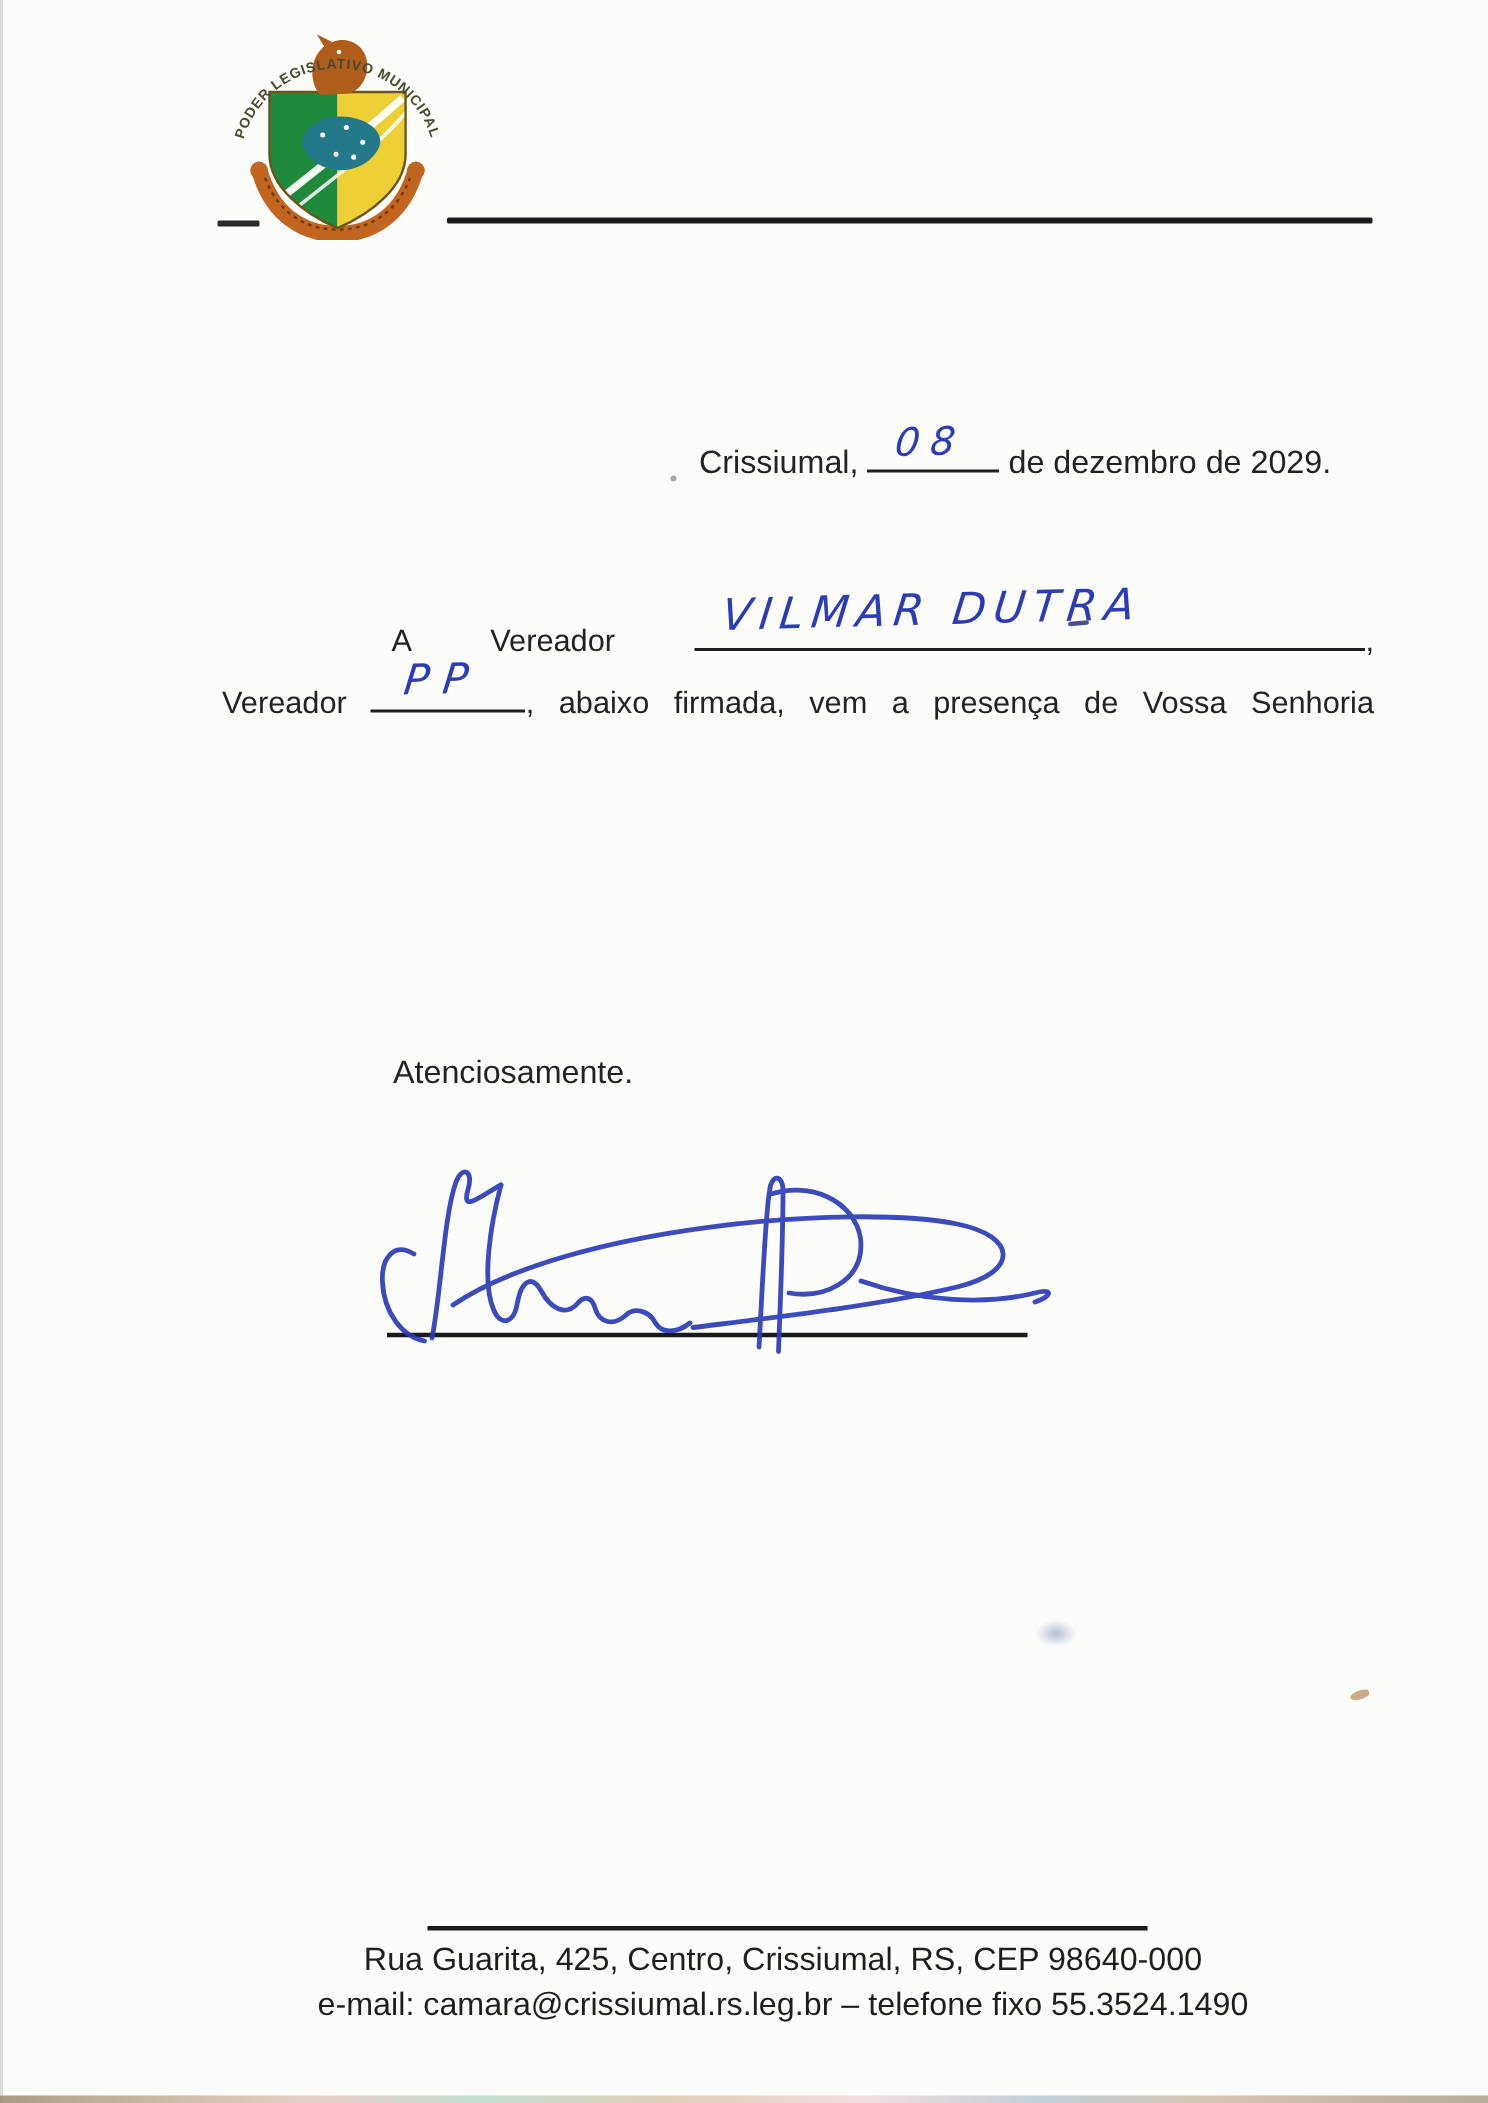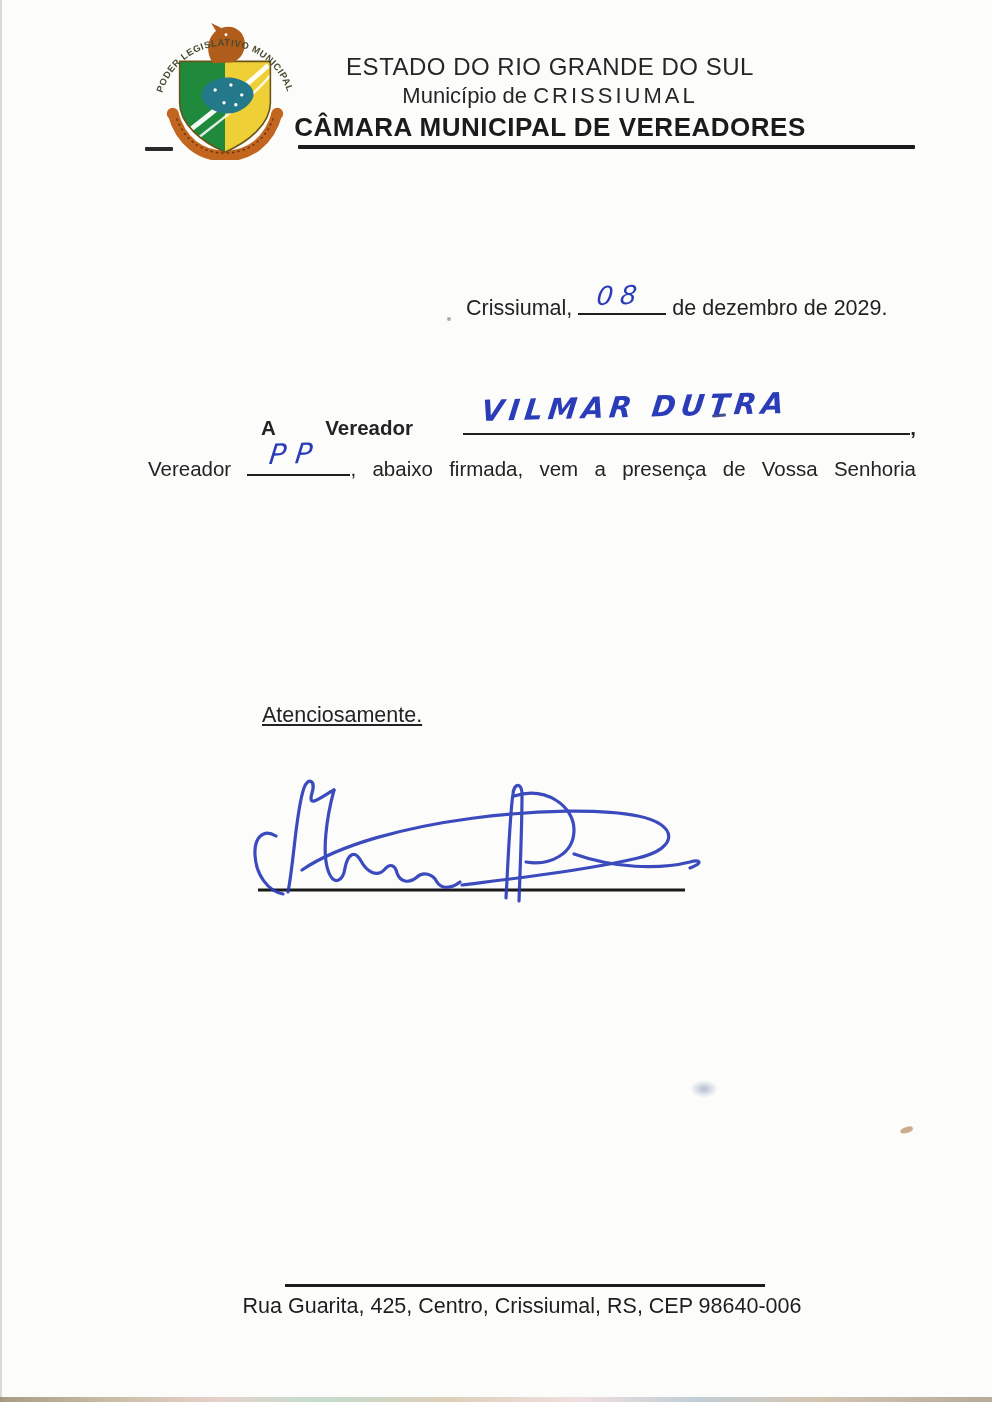--- a/index.html
+++ b/index.html
@@ -40,21 +40,21 @@
   
   .date-line {
     position: absolute; left: 148px; top: 296px; width: 800px;
     font-size: 21.5px; padding-left: 318px; white-space: nowrap;
   }
 
   
   .body-par { position: absolute; left: 148px; top: 407px; width: 768px; font-size: 20.5px; }
   .b-line { line-height: 41px; }
   .just { text-align: justify; text-align-last: justify; }
-  .b-line1 { padding-left: 113px; font-weight: bold; }
+  .b-line1 { padding-left: 113px; }
   .nowrap { white-space: nowrap; }
 
   
   .blank {
     display: inline-block; position: relative;
     border-bottom: 2px solid #1f1f1f; height: 5px; vertical-align: baseline;
   }
   .blank-name  { width: 447px; }
   .blank-party { width: 103px; }
   .blank-day   { width: 88px; }
@@ -63,21 +63,21 @@
     font-family: "DejaVu Sans", sans-serif; font-style: italic;
     color: var(--handwriting-blue);
     transform: rotate(-1.5deg) skewX(-8deg);
     transform-origin: left bottom;
   }
   .hw-name  { font-size: 29px; letter-spacing: 5px; left: 16px; bottom: 1px; }
   .hw-party { font-size: 28px; letter-spacing: 9px; left: 20px; bottom: -1px; }
   .hw-day   { font-size: 26px; letter-spacing: 7px; left: 17px; bottom: 2px; }
 
   
-  .closing { position: absolute; left: 262px; top: 703px; font-size: 21.5px; text-decoration: underline; }
+  .closing { position: absolute; left: 262px; top: 703px; font-size: 21.5px; }
   .signature-svg { position: absolute; left: 236px; top: 756px; }
   .stray-dash { position: absolute; left: 712px; top: 414px; width: 14px; height: 3px;
     background: #27307f; opacity: .85; transform: rotate(-5deg); border-radius: 2px; }
 
   
   .footer-rule { position: absolute; left: 285px; top: 1284px; width: 480px; height: 3px; background: var(--rule); }
   .footer-text {
     position: absolute; left: 98px; top: 1291px; width: 848px;
     text-align: center; font-size: 21.5px; line-height: 30px; color: #1e1e1e;
   }
@@ -126,25 +126,20 @@
 
     <path d="M 68,50 C 58,36 64,18 77,14 C 88,10 99,17 100,28 C 101,38 96,46 88,49 Z" fill="var(--logo-brown)"></path>
     <path d="M 76,14 L 66,9 L 72,19 Z" fill="var(--logo-brown)"></path>
     <circle cx="81" cy="21" r="1.5" fill="#fff"></circle>
 
     <text font-size="9.5" font-weight="bold" fill="#4a4a30" letter-spacing="0.6" font-family="Liberation Sans, sans-serif">
       <textPath href="#coa-arc" startOffset="2">PODER LEGISLATIVO MUNICIPAL</textPath>
     </text>
   </svg>
 
-  <div class="header-text">
-    <div class="h-state">ESTADO DO RIO GRANDE DO SUL</div>
-    <div class="h-mun"><span>Município de </span><span class="mun-name">CRISSIUMAL</span></div>
-    <div class="h-chamber">CÂMARA MUNICIPAL DE VEREADORES</div>
-  </div>
   <div class="rule-dash"></div>
   <div class="rule-main"></div>
 
   <div class="date-line">
     <span>Crissiumal,</span>
     <span class="blank blank-day"><span class="hw hw-day">08</span></span>
     <span>de dezembro de 2029.</span>
   </div>
   <div class="speck-date"></div>
 
@@ -172,21 +167,22 @@
       <path d="M 98,34 C 91,60 85,98 93,117 C 98,129 107,126 109,112 C 112,97 119,94 125,105 C 131,116 141,122 149,113 C 154,107 159,109 161,117 C 164,126 173,128 181,121 C 187,115 197,118 201,126 C 205,133 215,133 224,126"></path>
       <path d="M 66,114 C 142,62 332,46 402,60 C 442,68 444,92 402,102 C 352,114 282,122 226,129"></path>
       <path d="M 270,142 C 272,107 274,57 277,38 C 278,27 286,26 286,38 C 286,72 284,117 283,145"></path>
       <path d="M 278,40 C 310,30 338,50 338,74 C 338,98 314,110 290,106"></path>
       <path d="M 338,98 C 378,112 422,114 454,106 C 464,103 468,107 454,112"></path>
     </g>
   </svg>
 
   <div class="footer-rule"></div>
   <div class="footer-text">
-    <div>Rua Guarita, 425, Centro, Crissiumal, RS, CEP 98640-006</div>
+    <div>Rua Guarita, 425, Centro, Crissiumal, RS, CEP 98640-000</div>
+    <div>e-mail: camara@crissiumal.rs.leg.br – telefone fixo 55.3524.1490</div>
   </div>
 
   <div class="smudge1"></div>
   <div class="smudge2"></div>
   <div class="scan-left"></div>
   <div class="scan-strip"></div>
 
 </div>
 
 </body></html>

